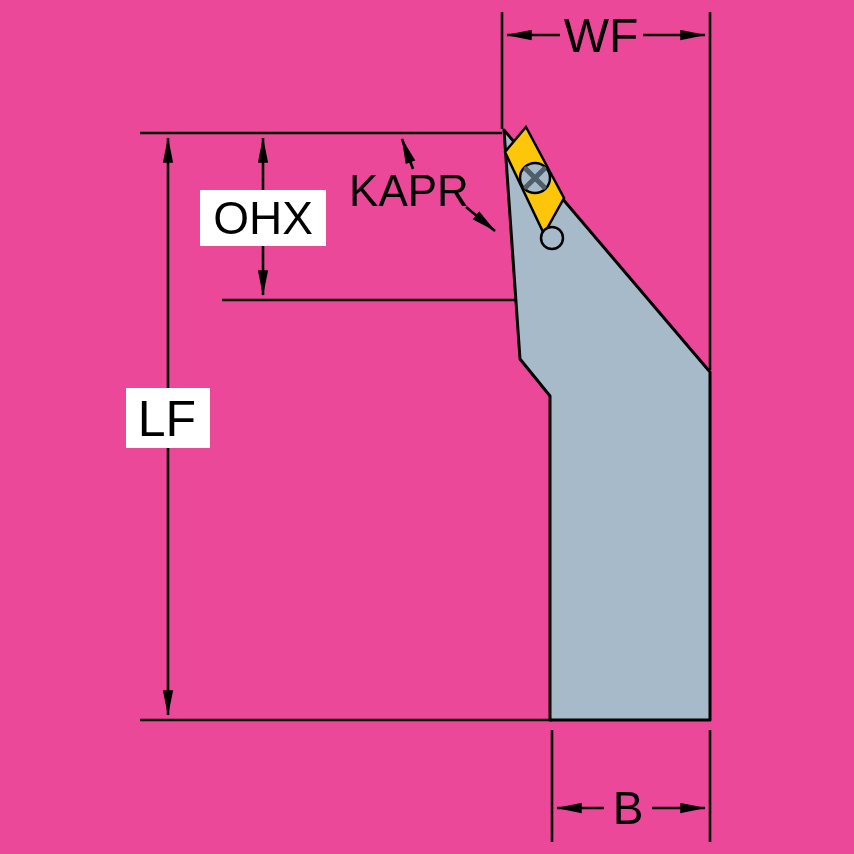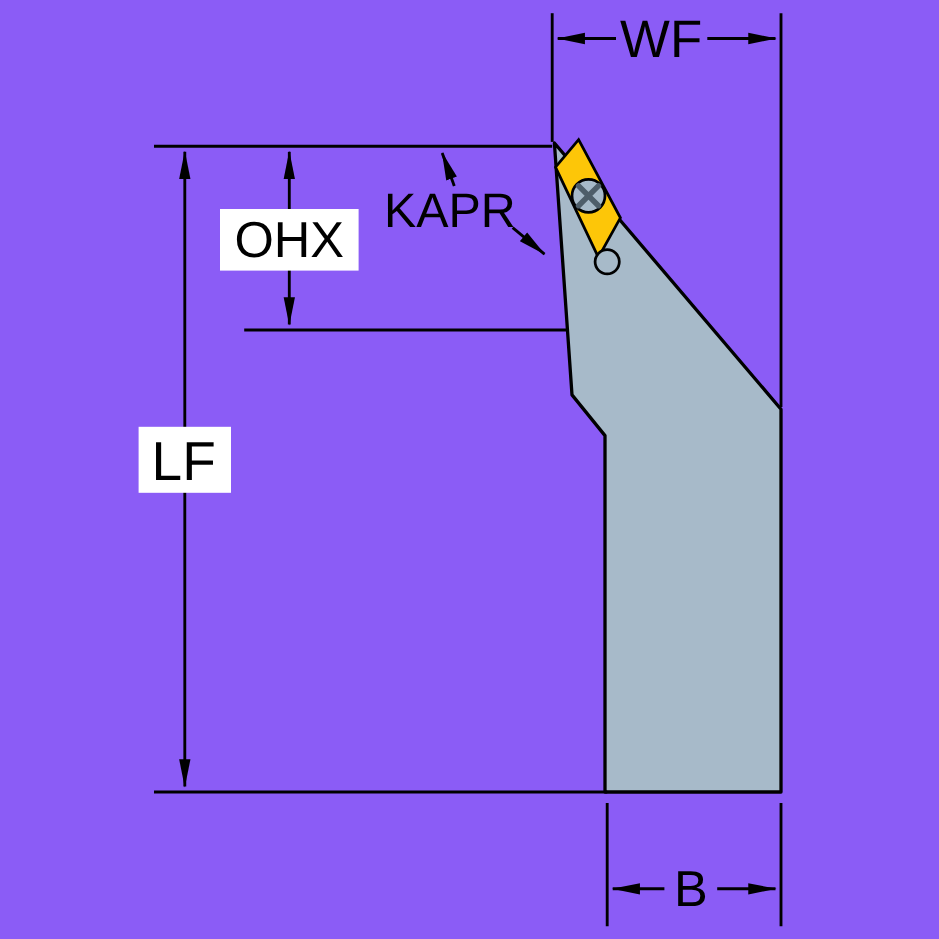--- a/index.html
+++ b/index.html
@@ -4,21 +4,21 @@
 <style>
   html, body {
     margin: 0;
     padding: 0;
     background: #ffffff;
   }
   .stage {
     width: 854px;
     height: 854px;
     position: relative;
-    background: #8b5cf6;
+    background: #ec4899;
     overflow: hidden;
   }
   svg { display: block; }
   text.label {
     font-family: "Liberation Sans", "DejaVu Sans", sans-serif;
     fill: #000000;
   }
   .thin {
     stroke: #000000;
     stroke-width: 2.6;

